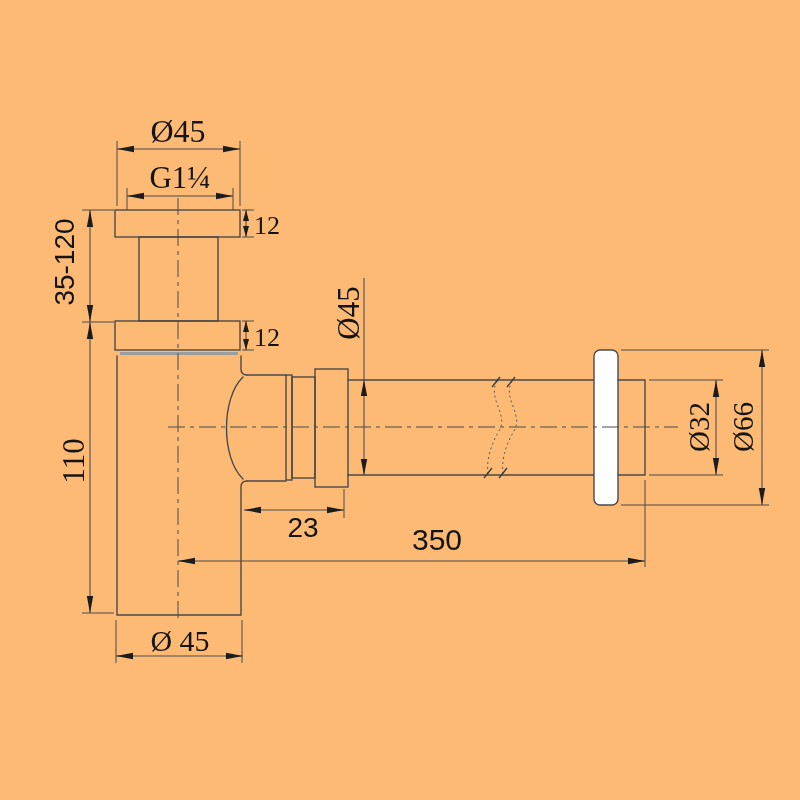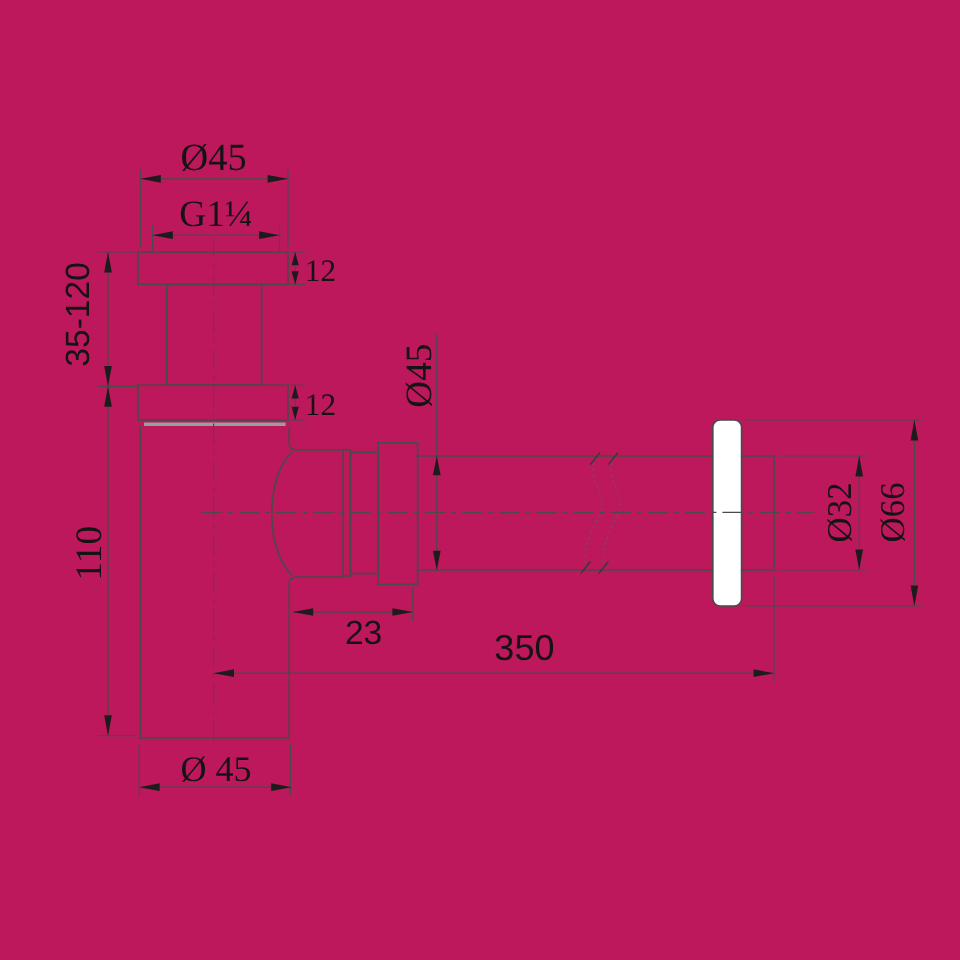--- a/index.html
+++ b/index.html
@@ -1,16 +1,16 @@
 <!DOCTYPE html>
 <html><head>
 <meta charset="utf-8">
 <style>
   html,body{margin:0;padding:0;background:#ffffff;}
-  .stage{width:800px;height:800px;background:#be185d;position:relative;overflow:hidden;}
+  .stage{width:800px;height:800px;background:#fdba74;position:relative;overflow:hidden;}
   svg{display:block;}
   .obj{stroke:#4a4a4a;stroke-width:1.4;fill:none;stroke-linecap:round;}
   .obj-fill{stroke:#4a4a4a;stroke-width:1.4;fill:#ffffff;}
   .seal{stroke:#9a9e9e;stroke-width:3;fill:none;}
   .dim{stroke:#4a4a4a;stroke-width:1.05;fill:none;}
   .ext{stroke:#4a4a4a;stroke-width:1.0;fill:none;}
   .arr{fill:#1c1c1c;stroke:none;}
   .cl{stroke:#4a4a4a;stroke-width:1.0;fill:none;stroke-dasharray:17 5 4 5;}
   .brk{stroke:#5a5a5a;stroke-width:1.0;fill:none;stroke-dasharray:2 3;}
   .tick{stroke:#3a3a3a;stroke-width:1.3;fill:none;}

